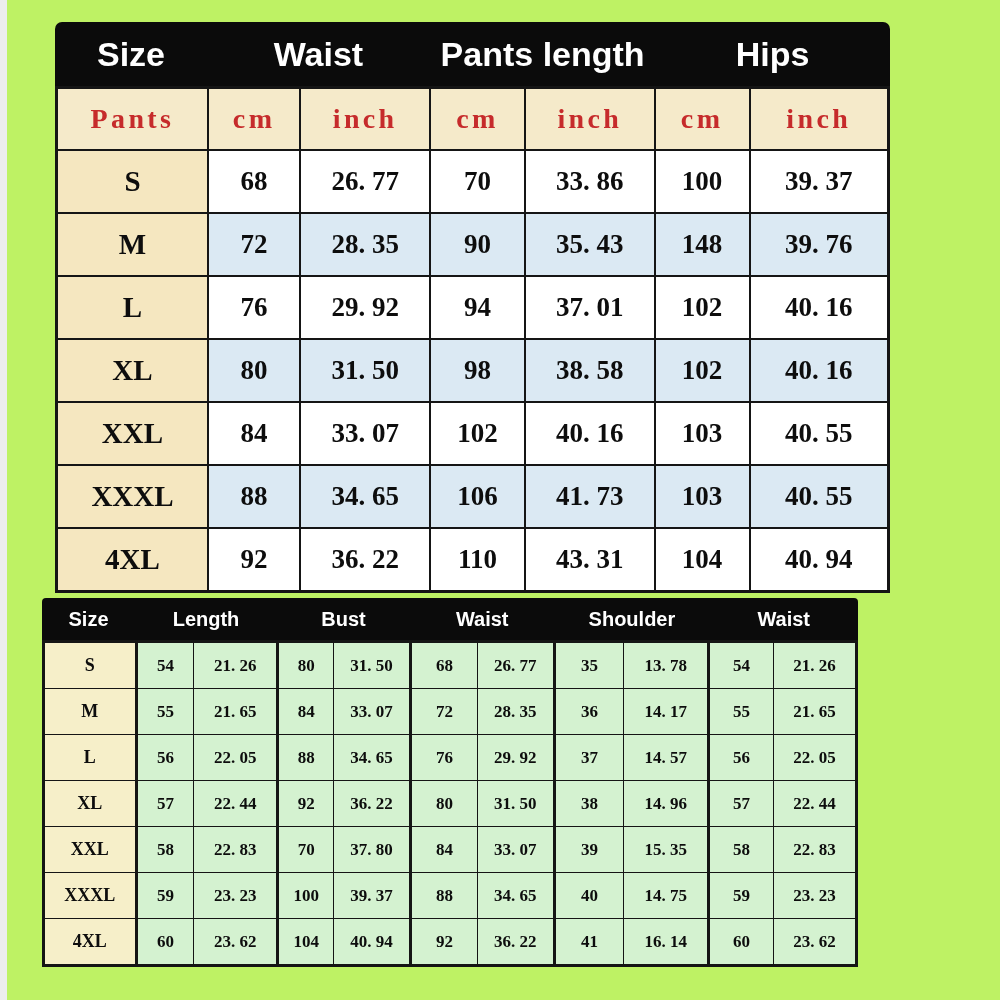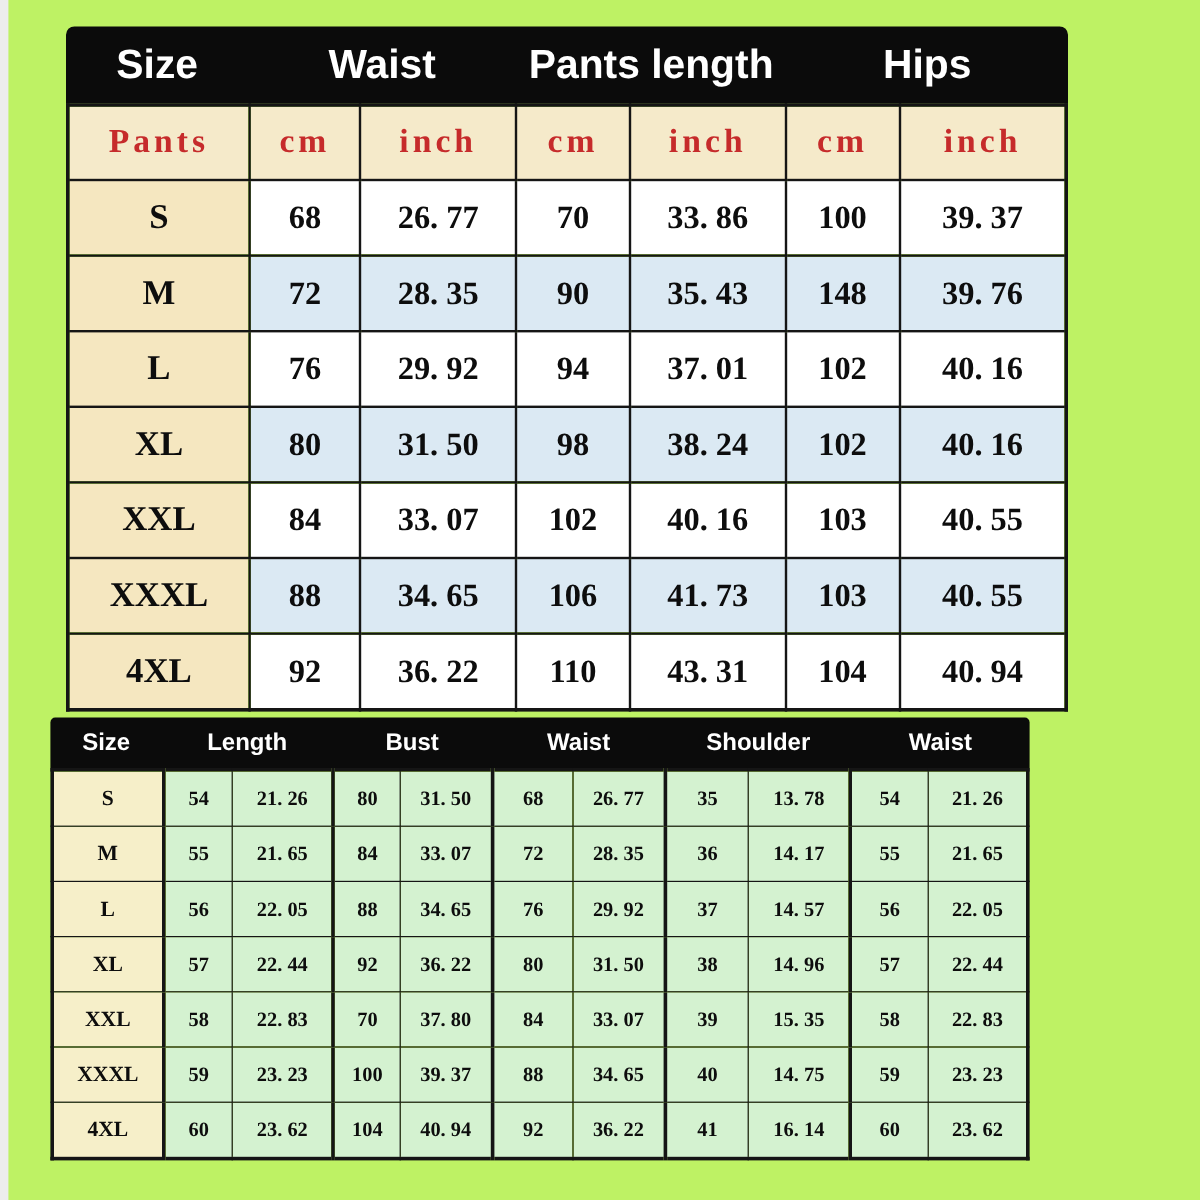--- a/index.html
+++ b/index.html
@@ -94,21 +94,21 @@
             <td>94</td>
             <td>37. 01</td>
             <td>102</td>
             <td>40. 16</td>
           </tr>
           <tr class="row-blue">
             <td class="size-col">XL</td>
             <td>80</td>
             <td>31. 50</td>
             <td>98</td>
-            <td>38. 24</td>
+            <td>38. 58</td>
             <td>102</td>
             <td>40. 16</td>
           </tr>
           <tr class="row-white">
             <td class="size-col">XXL</td>
             <td>84</td>
             <td>33. 07</td>
             <td>102</td>
             <td>40. 16</td>
             <td>103</td>

